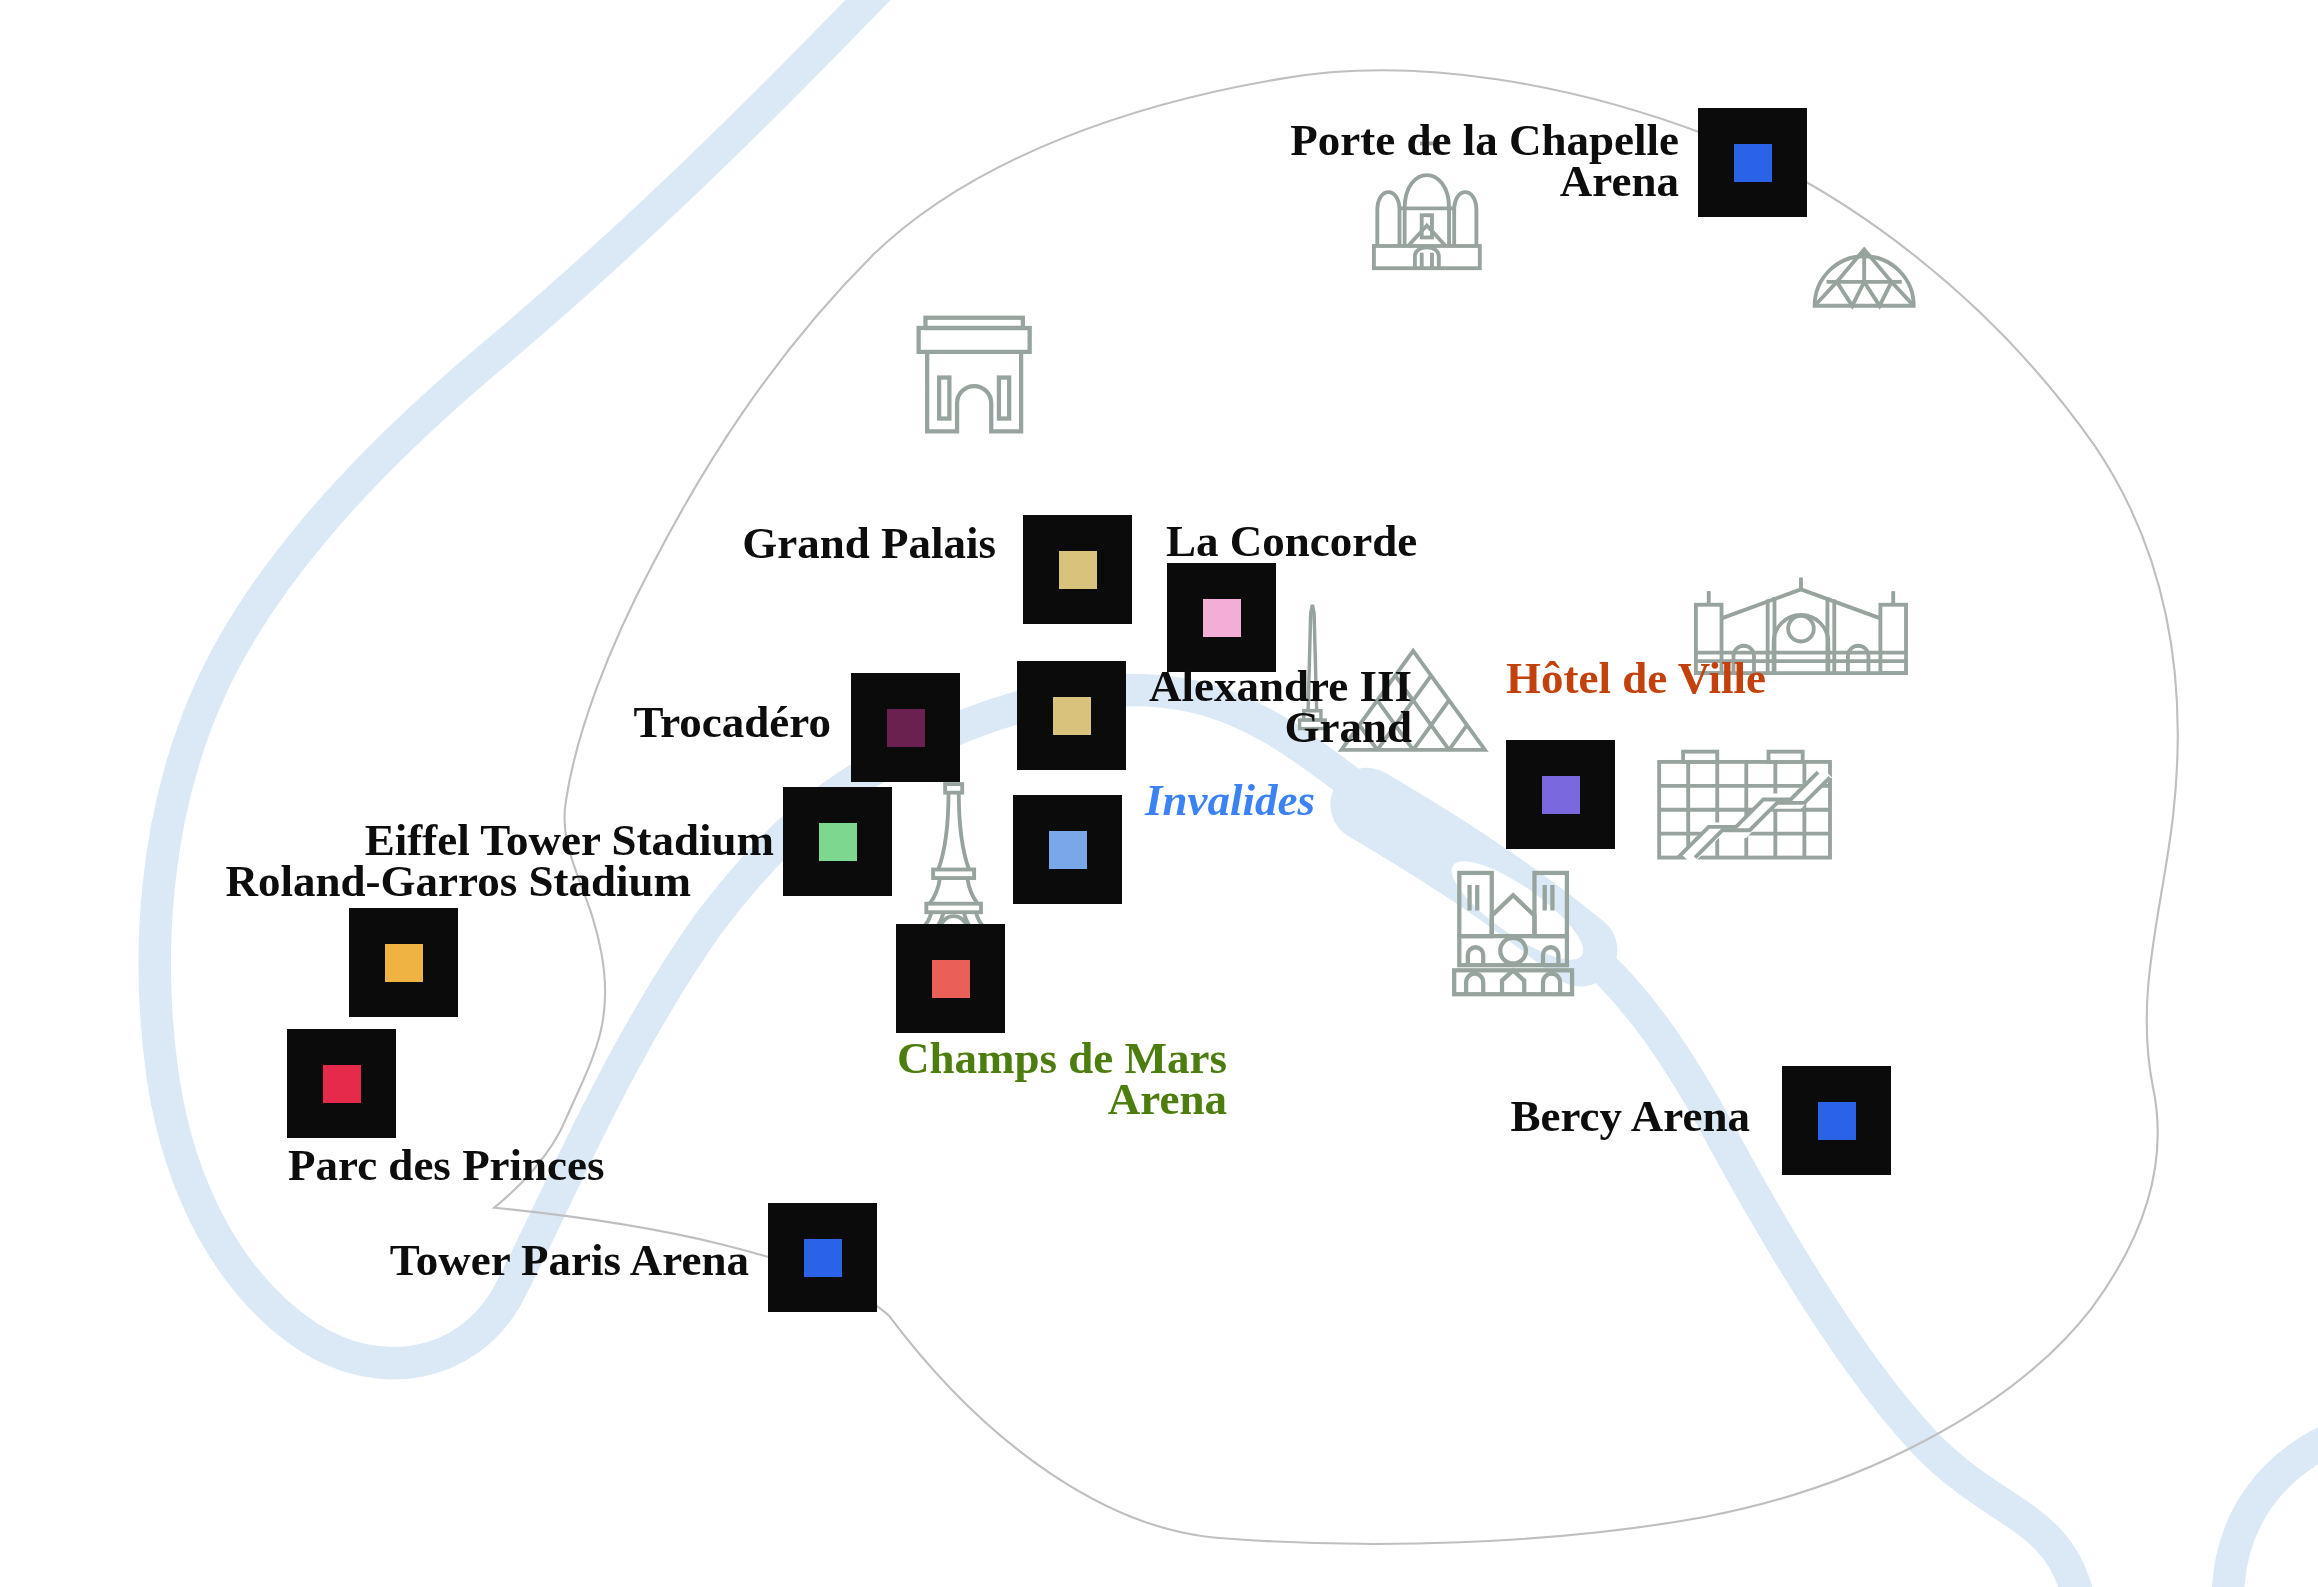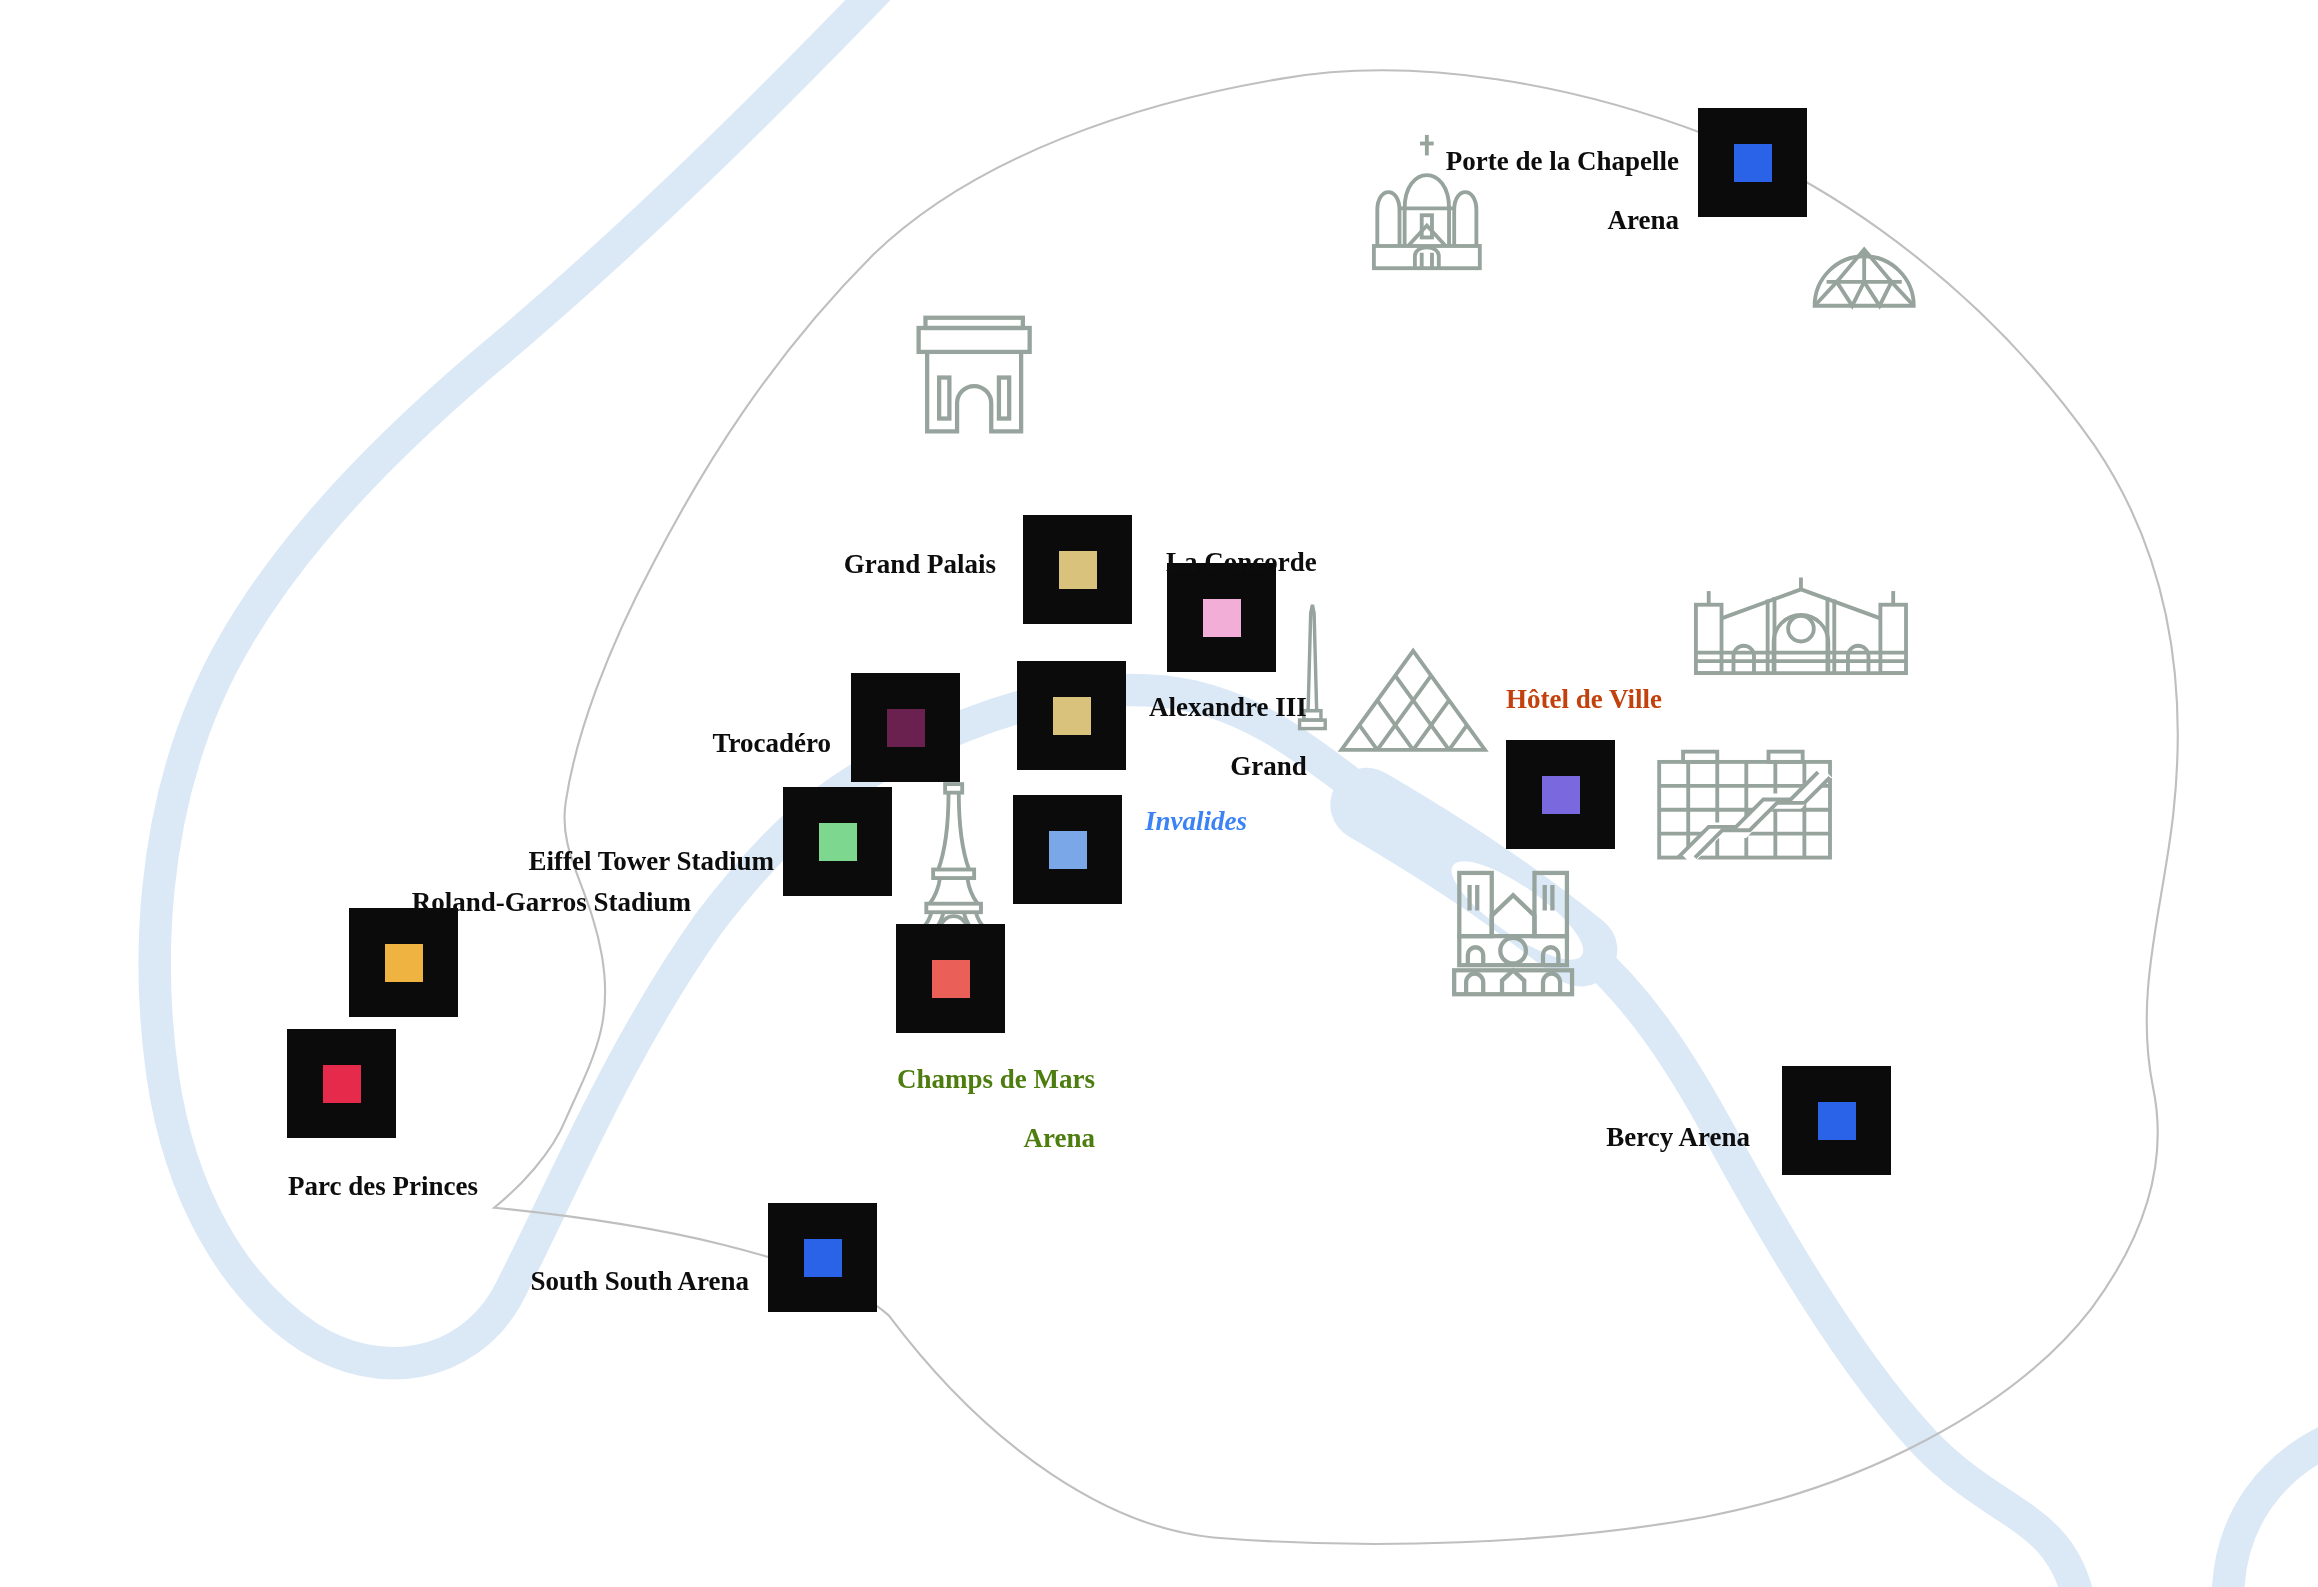--- a/index.html
+++ b/index.html
@@ -17,25 +17,24 @@
     cursor:pointer;
   }
   .venue-marker .inner{
     position:absolute;left:50%;top:50%;
     width:38px;height:38px;
     transform:translate(-50%,-50%);
   }
   .venue-label{
     position:absolute;
     font-weight:700;
-    font-size:27px;
-    line-height:59px;
+    font-size:45px;
+    line-height:41px;
     color:#0d0d0d;
     white-space:pre-line;
-    margin-top:12px;
   }
   .venue-label.align-right{text-align:right;}
   .venue-label.align-left{text-align:right;}
 </style>
 </head>
 <body>
 
 <div id="stage" style="background: rgb(255, 255, 255);">
 
   <svg id="base-svg" viewBox="0 0 2714 1858">
@@ -223,16 +222,16 @@
 Grand</div>
       <div class="venue-label align-right" style="color: rgb(13, 13, 13); right: 1488px; top: 702px;">Trocadéro</div>
       <div class="venue-label align-right" style="color: rgb(13, 13, 13); right: 1545px; top: 820px;">Eiffel Tower Stadium</div>
       <div class="venue-label align-left" style="color: #3b82f6; left: 1145px; top: 780px; font-style: italic;">Invalides</div>
       <div class="venue-label align-left" style="color: #c2410c; left: 1506px; top: 658px;">Hôtel de Ville</div>
       <div class="venue-label align-right" style="color: rgb(13, 13, 13); right: 1628px; top: 861px;">Roland-Garros Stadium</div>
       <div class="venue-label align-left" style="color: rgb(13, 13, 13); left: 288px; top: 1145px;">Parc des Princes</div>
       <div class="venue-label align-left" style="color: #4d7c0f; left: 897px; top: 1038px;">Champs de Mars
 Arena</div>
       <div class="venue-label align-right" style="color: rgb(13, 13, 13); right: 569px; top: 1096px;">Bercy Arena</div>
-      <div class="venue-label align-right" style="color: rgb(13, 13, 13); right: 1570px; top: 1240px;">South South Arena</div>
+      <div class="venue-label align-right" style="color: rgb(13, 13, 13); right: 1570px; top: 1240px;">Tower Paris Arena</div>
     </div>
 </div>
 
 
 </body></html>

